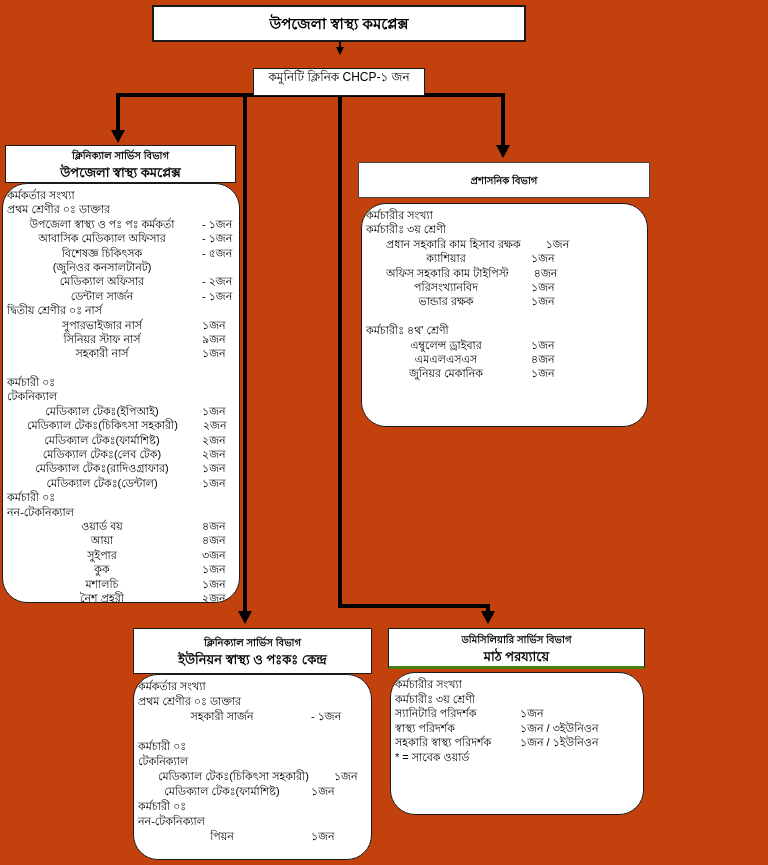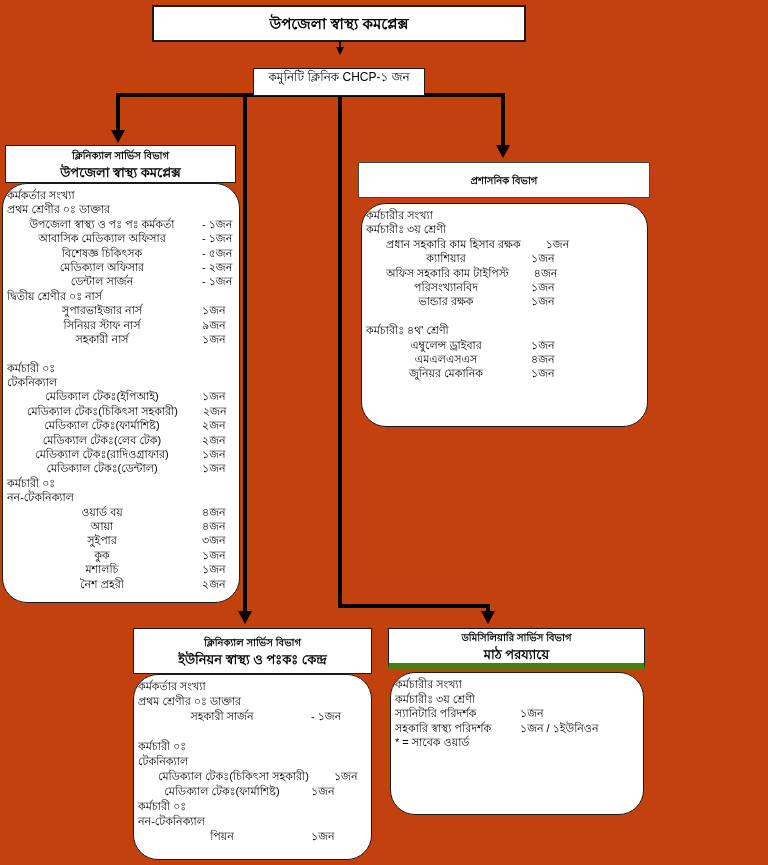--- a/index.html
+++ b/index.html
@@ -83,20 +83,24 @@
       </div>
       <div class="row ind">
         <span class="lbl">আবাসিক মেডিক্যাল অফিসার</span>
         <span class="cnt">- ১জন</span>
       </div>
       <div class="row ind">
         <span class="lbl">বিশেষজ্ঞ চিকিৎসক</span>
         <span class="cnt">- ৫জন</span>
       </div>
       <div class="row ind">
+        <span class="lbl">(জুনিওর কনসালটানট)</span>
+        <span class="cnt"></span>
+      </div>
+      <div class="row ind">
         <span class="lbl">মেডিক্যাল অফিসার</span>
         <span class="cnt">- ২জন</span>
       </div>
       <div class="row ind">
         <span class="lbl">ডেন্টাল সার্জন</span>
         <span class="cnt">- ১জন</span>
       </div>
       <div class="row">
         <span class="lbl">দ্বিতীয় শ্রেণীর ০ঃ নার্স</span>
         <span class="cnt"></span>
@@ -281,38 +285,42 @@
       <div class="row">
         <span class="lbl">নন-টেকনিক্যাল</span>
         <span class="cnt"></span>
       </div>
       <div class="row ind">
         <span class="lbl">পিয়ন</span>
         <span class="cnt">১জন</span>
       </div>
     </div>
 
-  <div class="box hdr" style="left:388px;top:628px;width:257px;height:41px;border-bottom:6px solid #4d7c0f;">
+  <div class="box hdr" style="left:388px;top:628px;width:257px;height:41px;border-bottom:3px solid #4d7c0f;">
     <div class="t1">ডমিসিলিয়ারি সার্ভিস বিভাগ</div>
     <div class="t2">মাঠ পরয্যায়ে</div>
   </div>
   <div class="box body b-dom" style="left:390px;top:672px;width:254px;height:143px;">
       <div class="row">
         <span class="lbl">কর্মচারীর সংখ্যা</span>
         <span class="cnt"></span>
       </div>
       <div class="row">
         <span class="lbl">কর্মচারীঃ ৩য় শ্রেণী</span>
         <span class="cnt"></span>
       </div>
       <div class="row">
         <span class="lbl">স্যানিটারি পরিদর্শক</span>
         <span class="cnt">১জন</span>
       </div>
       <div class="row">
+        <span class="lbl">স্বাস্থ্য পরিদর্শক</span>
+        <span class="cnt">১জন / ৩ইউনিওন</span>
+      </div>
+      <div class="row">
         <span class="lbl">সহকারি স্বাস্থ্য পরিদর্শক</span>
         <span class="cnt">১জন / ১ইউনিওন</span>
       </div>
       <div class="row">
         <span class="lbl">* = সাবেক ওয়ার্ড</span>
         <span class="cnt"></span>
       </div>
     </div>
 
 </div>

